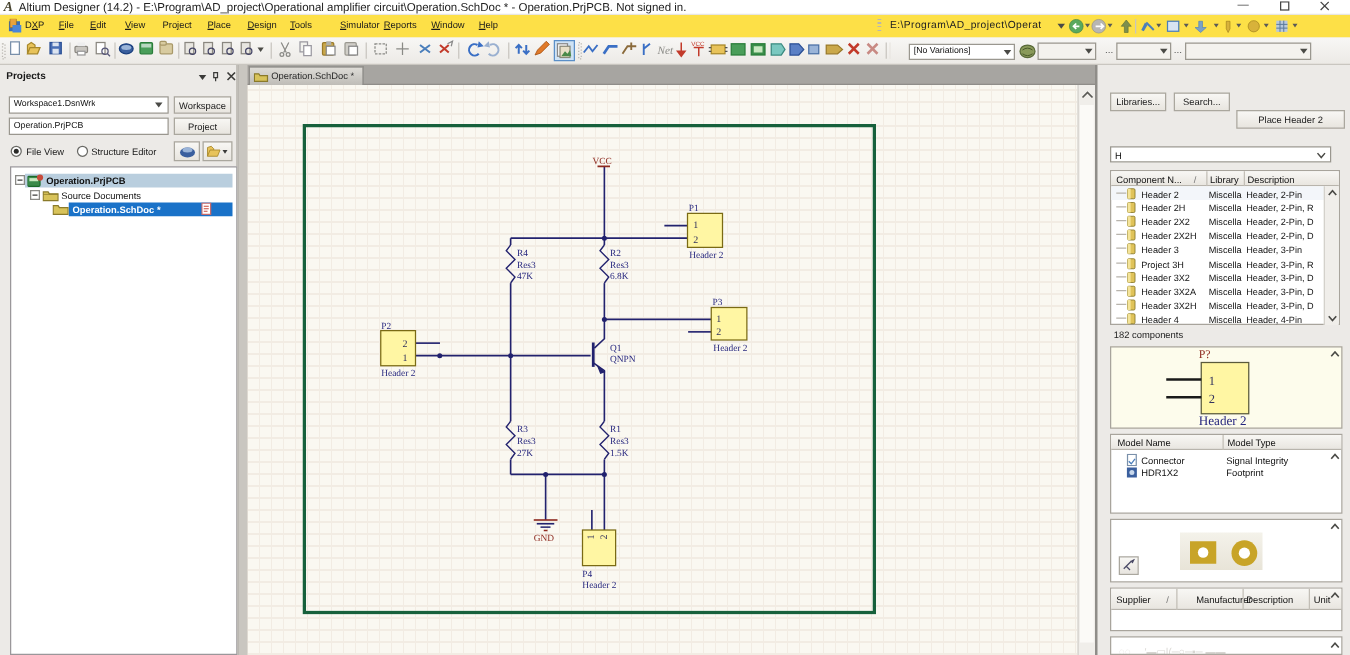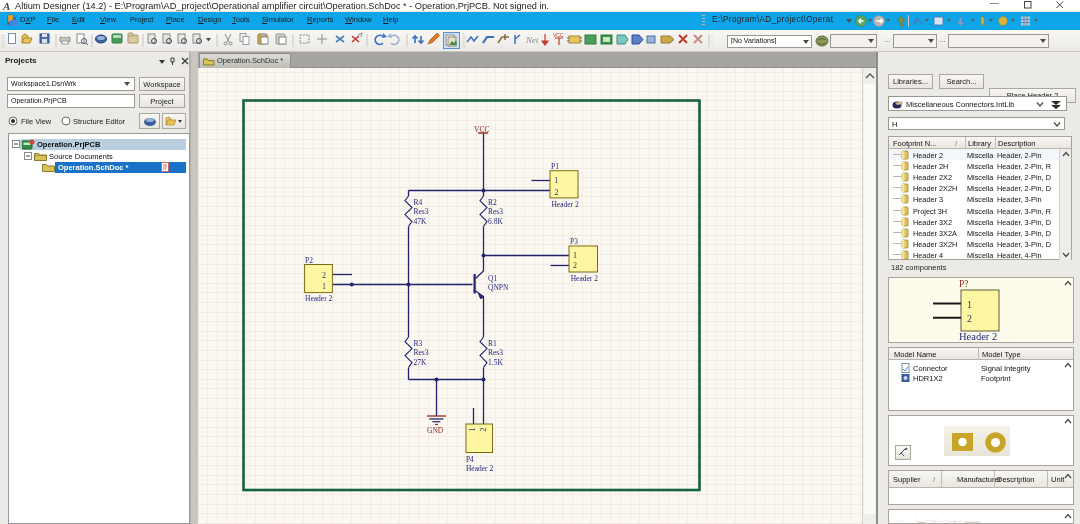--- a/index.html
+++ b/index.html
@@ -8,21 +8,21 @@
 #app { position:absolute; left:0; top:0; width:1080px; height:524px; }
 .abs { position:absolute; }
 
 
 #titlebar { left:0; top:0; width:1080px; height:12px; background:#ffffff; border-bottom:1px solid #e8e6e2; }
 #titlebar .ttext { position:absolute; left:15px; top:1px; font-size:9.2px; color:#222; letter-spacing:0px; }
 #titlebar .alogo { position:absolute; left:3px; top:0px; font-family:"Liberation Serif",serif; font-style:italic; font-weight:bold; font-size:11px; color:#4a4632; }
 .winbtn { position:absolute; top:0px; font-size:9px; color:#444; }
 
 
-#menubar { left:0; top:12px; width:1080px; height:18px; background:#0ea5e9; }
+#menubar { left:0; top:12px; width:1080px; height:18px; background:#fde047; }
 .mitem { position:absolute; top:3px; font-size:7.5px; color:#1a1a1a; }
 .mitem u { text-decoration:underline; }
 
 
 #toolbar { left:0; top:30px; width:1080px; height:22px;
   background:linear-gradient(#f8f7f5,#eceae6); border-bottom:1px solid #c9c6c0; }
 .grip { position:absolute; top:5px; width:3px; height:12px;
   background:repeating-linear-gradient(#b9b6b0 0 1px, transparent 1px 3px); }
 
 
@@ -78,21 +78,21 @@
       <rect x="3" y="5" width="7" height="6" fill="#4a86d8"></rect>
     </svg>
     <span class="mitem" style="left:20px;">D<u>X</u>P</span>
     <span class="mitem" style="left:47px;"><u>F</u>ile</span>
     <span class="mitem" style="left:72px;"><u>E</u>dit</span>
     <span class="mitem" style="left:100px;text-align:right;"><u>V</u>iew</span>
     <span class="mitem" style="left:130px;">Pro<u>j</u>ect</span>
     <span class="mitem" style="left:166px;"><u>P</u>lace</span>
     <span class="mitem" style="left:198px;"><u>D</u>esign</span>
     <span class="mitem" style="left:232px;"><u>T</u>ools</span>
-    <span class="mitem" style="left:262px;"><u>S</u>imulator</span>
+    <span class="mitem" style="left:272px;"><u>S</u>imulator</span>
     <span class="mitem" style="left:307px;"><u>R</u>eports</span>
     <span class="mitem" style="left:345px;"><u>W</u>indow</span>
     <span class="mitem" style="left:383px;"><u>H</u>elp</span>
     <span class="grip" style="left:702px; top:3px;"></span>
     <div class="combo" style="left:709px; top:2px; width:143px; height:13px; border:none; background:transparent;">
       <span class="ctext" style="font-size:8.2px; letter-spacing:0.35px; color:#222;">E:\Program\AD_project\Operat</span>
       <span class="arr" style="right:0;"></span>
     </div>
     <svg style="position:absolute;left:855px;top:3px;" width="225" height="12">
 
@@ -471,44 +471,30 @@
     <svg style="position:absolute; left:2px; top:4px;" width="10" height="8">
       <path d="M1 6 l4 -4 l4 4" fill="none" stroke="#5a5a56" stroke-width="1.4"></path>
     </svg>
     <div style="position:absolute; left:1px; top:16px; width:11px; height:430px; background:#fbfaf7;"></div>
   </div>
 
   <div id="rpanel" class="abs">
     <div class="btn" style="left:10px; top:22px; width:45px; height:15px; line-height:14px;">Libraries...</div>
     <div class="btn" style="left:61px; top:22px; width:45px; height:15px; line-height:14px;">Search...</div>
     <div class="btn" style="left:111px; top:36px; width:87px; height:15px; line-height:14px;">Place Header 2</div>
-    <div class="combo" style="left:10px; top:44px; width:179px; height:15px;">
-      <svg style="position:absolute; left:3px; top:3px;" width="12" height="9">
-        <ellipse cx="5" cy="5" rx="4.5" ry="3.5" fill="#2a2a5e"></ellipse>
-        <path d="M3 3 l7 -2 l1 3 l-6 1 z" fill="#c8b88a"></path>
-      </svg>
-      <span class="ctext" style="left:17px; top:3px; font-size:7.5px;">Miscellaneous Connectors.IntLib</span>
-      <svg style="position:absolute; right:22px; top:4px;" width="8" height="7">
-          <path d="M1 1.5 l3 3.5 l3 -3.5" fill="none" stroke="#4a4a46" stroke-width="1.2"></path>
-        </svg>
-      <svg style="position:absolute; right:4px; top:3px;" width="12" height="9">
-          <path d="M1 1 l5 4 l5 -4 z" fill="#2a2a28"></path>
-          <path d="M1 5 l5 4 l5 -4 z" fill="#2a2a28"></path>
-        </svg>
-    </div>
     <div class="combo" style="left:10px; top:65px; width:177px; height:13px;">
       <span class="ctext" style="top:2px; font-size:7.5px;">H</span>
       <svg style="position:absolute; right:3px; top:3px;" width="8" height="7">
           <path d="M1 1.5 l3 3.5 l3 -3.5" fill="none" stroke="#4a4a46" stroke-width="1.2"></path>
         </svg>
     </div>
 
     <div class="rbox" style="top:84px; height:124px; left:10px; width:184px;">
       <div style="position:absolute; left:0; top:0; width:100%; height:12px; background:linear-gradient(#f8f7f4,#e9e6e0); border-bottom:1px solid #b8b4ac;">
-        <span class="th" style="position:absolute; left:4px; top:2px;">Footprint N...</span>
+        <span class="th" style="position:absolute; left:4px; top:2px;">Component N...</span>
         <span class="th" style="position:absolute; left:66px; top:2px; color:#777;">/</span>
         <span style="position:absolute; left:76px; top:0; width:1px; height:12px; background:#c2beb6;"></span>
         <span class="th" style="position:absolute; left:79px; top:2px;">Library</span>
         <span style="position:absolute; left:106px; top:0; width:1px; height:12px; background:#c2beb6;"></span>
         <span class="th" style="position:absolute; left:109px; top:2px;">Description</span>
       </div>
       <div id="comprows" style="position:absolute; left:0; top:12px; width:172px; height:111px;">
           <div style="position:absolute;left:0;top:0px;width:172px;height:11.1px;background:#f3f6fa;">
             <span style="position:absolute;left:4px;top:5px;width:8px;height:1px;background:#b8b4ac;"></span>
             <svg style="position:absolute;left:12px;top:1px;" width="9" height="10">

